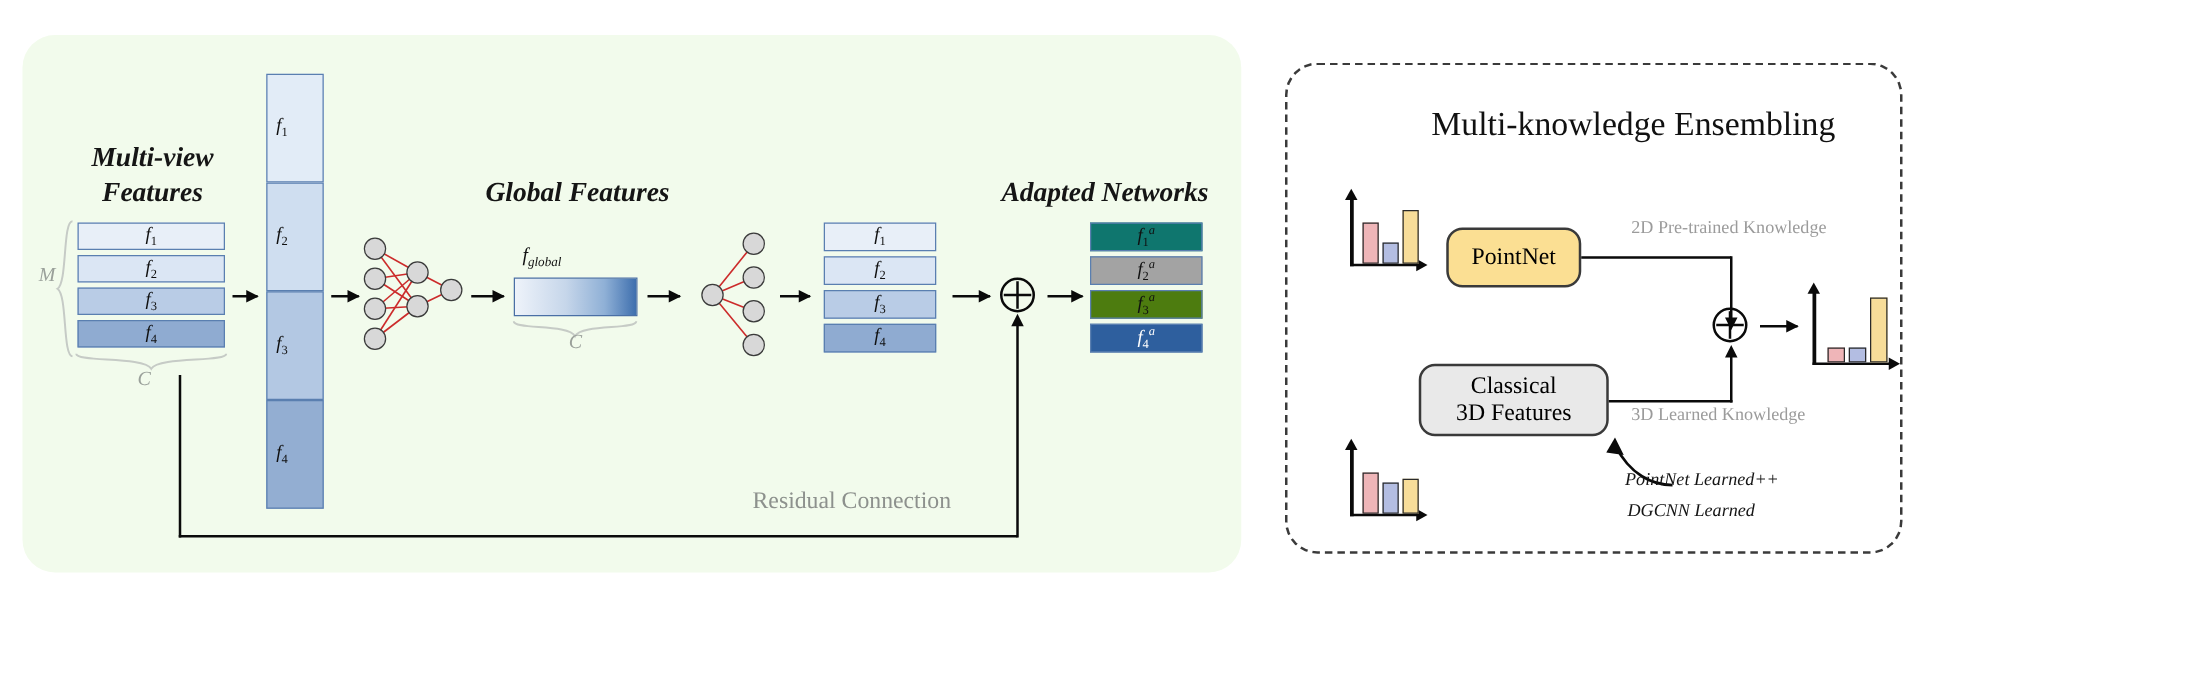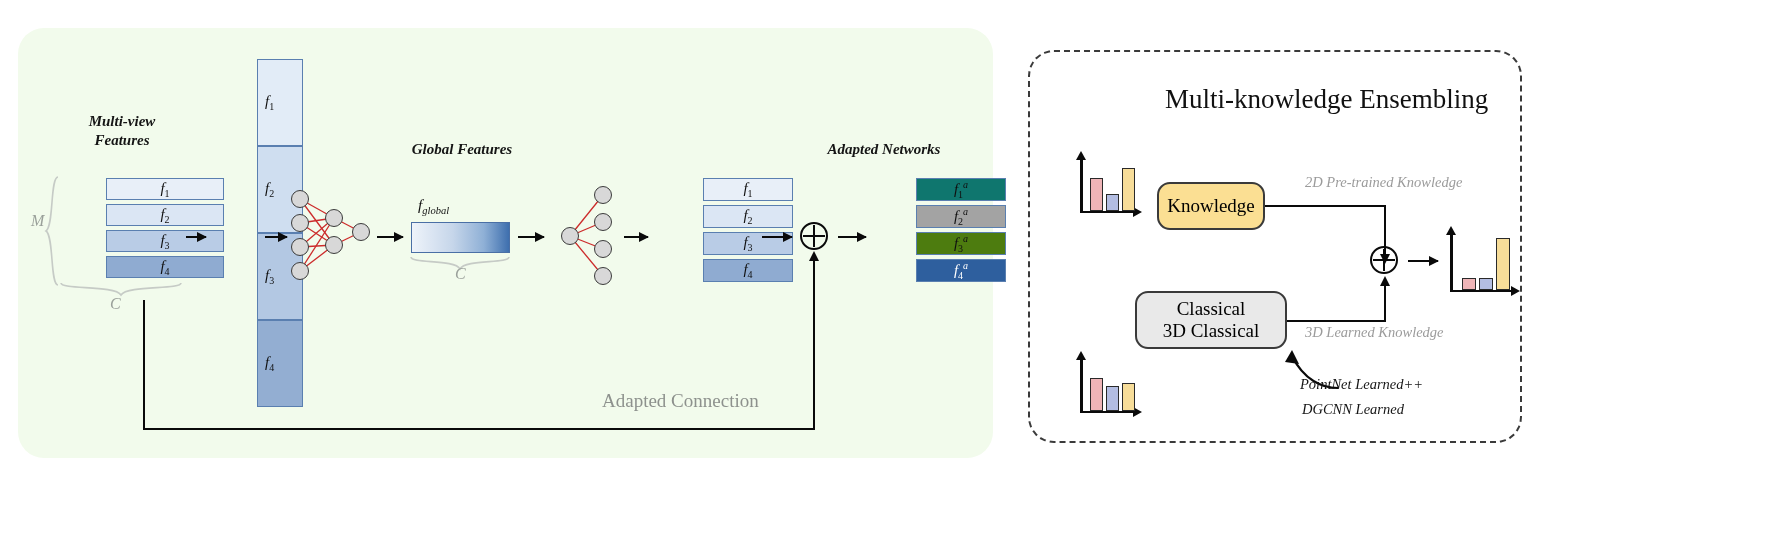--- a/index.html
+++ b/index.html
@@ -11,33 +11,33 @@
     position:absolute;left:18px;top:28px;width:975px;height:430px;
     background:#f2fbec;border-radius:26px;
   }
   .panel-title{
     position:absolute;font-family:"Liberation Serif",serif;
     font-size:27px;color:#111;white-space:nowrap;
   }
   #interview-title{left:596px;top:66px;}
 
   .sec-label{
-    position:absolute;font-style:italic;font-weight:bold;font-size:15px;
+    position:absolute;font-style:italic;font-weight:bold;font-size:22px;
     color:#151515;text-align:center;line-height:1.28;white-space:nowrap;
     font-family:"Liberation Serif",serif;
   }
   #lbl-multiview{left:62px;top:112px;width:120px;white-space:normal;}
   #lbl-global{left:382px;top:140px;width:160px;}
   #lbl-adapted{left:800px;top:140px;width:168px;}
 
   
   .fstack{position:absolute;}
   .frow{
     position:relative;border:1px solid #5a7fb0;box-sizing:border-box;
-    display:flex;align-items:center;justify-content:center;margin-left:44px;
+    display:flex;align-items:center;justify-content:center;
   }
   .frow span{
     font-family:"Liberation Serif",serif;font-style:italic;
     font-size:15px;color:#101010;
   }
   .frow span sub{font-size:10px;font-style:normal;}
   .frow span sup{font-size:10px;font-style:italic;}
 
   
   #stack-mv{left:62px;top:178px;width:118px;}
@@ -115,37 +115,37 @@
   #residual-label{
     position:absolute;left:602px;top:390px;font-family:"Liberation Serif",serif;
     font-size:19px;color:#8d918d;white-space:nowrap;
   }
 
   
   .panel-right{
     position:absolute;left:1028px;top:50px;width:494px;height:393px;
     border:2px dashed #3a3a3a;border-radius:26px;box-sizing:border-box;
   }
-  #ens-title{left:1145px;top:84px;font-size:27px;margin-left:20px;}
+  #ens-title{left:1145px;top:84px;font-size:27px;}
 
   .rbox{
     position:absolute;border:2px solid #3a3a3a;border-radius:13px;
     box-sizing:border-box;display:flex;align-items:center;justify-content:center;
     text-align:center;line-height:1.18;font-family:"Liberation Serif",serif;
   }
   #box-pointclip{
     left:1157px;top:182px;width:108px;height:48px;background:#fbdf93;font-size:19px;
   }
   #box-3dnet{
     left:1135px;top:291px;width:152px;height:58px;background:#e9e9e9;font-size:19px;
   }
 
   .klabel{
     position:absolute;font-family:"Liberation Serif",serif;font-size:14.5px;
-    color:#9b9b9b;white-space:nowrap;font-style:italic;
+    color:#9b9b9b;white-space:nowrap;
   }
   #lbl-2dk{left:1305px;top:174px;}
   #lbl-3dk{left:1305px;top:324px;}
 
   .nets{
     position:absolute;font-family:"Liberation Serif",serif;font-style:italic;
     font-size:14.5px;color:#151515;white-space:nowrap;
   }
   #nets-1{left:1300px;top:376px;}
   #nets-2{left:1302px;top:401px;}
@@ -305,51 +305,51 @@
         <span>f<sub>3</sub><sup>a</sup></span>
       </div>
     <div class="frow" style="background:#2e5f9e">
         <span style="color:#fff">f<sub>4</sub><sup>a</sup></span>
       </div>
   </div>
 
   <div class="plain-line" style="left:143px;top:300px;width:2px;height:130px;"></div>
   <div class="plain-line" style="left:143px;top:428px;width:671px;height:2px;"></div>
   <div class="arrow-up" style="left:813px;top:260px;height:170px;"></div>
-  <div id="residual-label">Adapted Connection</div>
+  <div id="residual-label">Residual Connection</div>
 
   <div class="panel-right"></div>
   <div class="panel-title" id="ens-title">Multi-knowledge Ensembling</div>
 
   <div class="mchart" style="left:1080px;top:155px;width:62px;height:58px;">
     <div class="axis-y" style="height:54px;"></div>
     <div class="axis-x" style="width:54px;"></div>
     <div class="mbar" style="left:10px;width:13px;height:33px;background:#efb5b8;"></div>
     <div class="mbar" style="left:26px;width:13px;height:17px;background:#b3bde2;"></div>
     <div class="mbar" style="left:42px;width:13px;height:43px;background:#f7dd99;"></div>
   </div>
 
-  <div class="rbox" id="box-pointclip">Knowledge</div>
+  <div class="rbox" id="box-pointclip">PointNet</div>
 
   <div class="plain-line" style="left:1265px;top:205px;width:120px;height:2px;"></div>
   <div class="arrow-down" style="left:1384px;top:205px;height:50px;"></div>
   <div class="klabel" id="lbl-2dk">2D Pre-trained Knowledge</div>
 
   <div class="mchart" style="left:1080px;top:355px;width:62px;height:58px;">
     <div class="axis-y" style="height:54px;"></div>
     <div class="axis-x" style="width:54px;"></div>
     <div class="mbar" style="left:10px;width:13px;height:33px;background:#efb5b8;"></div>
     <div class="mbar" style="left:26px;width:13px;height:25px;background:#b3bde2;"></div>
     <div class="mbar" style="left:42px;width:13px;height:28px;background:#f7dd99;"></div>
   </div>
 
   <div class="rbox" id="box-3dnet">
     <div>
       <span>Classical</span><br>
-      <span>3D Classical</span>
+      <span>3D Features</span>
     </div>
   </div>
 
   <div class="plain-line" style="left:1287px;top:320px;width:99px;height:2px;"></div>
   <div class="arrow-up" style="left:1384px;top:285px;height:37px;"></div>
   <div class="klabel" id="lbl-3dk">3D Learned Knowledge</div>
 
   <div class="oplus" style="left:1370px;top:246px;"></div>
   <div class="arrow" style="left:1408px;top:260px;width:30px;"></div>
 

